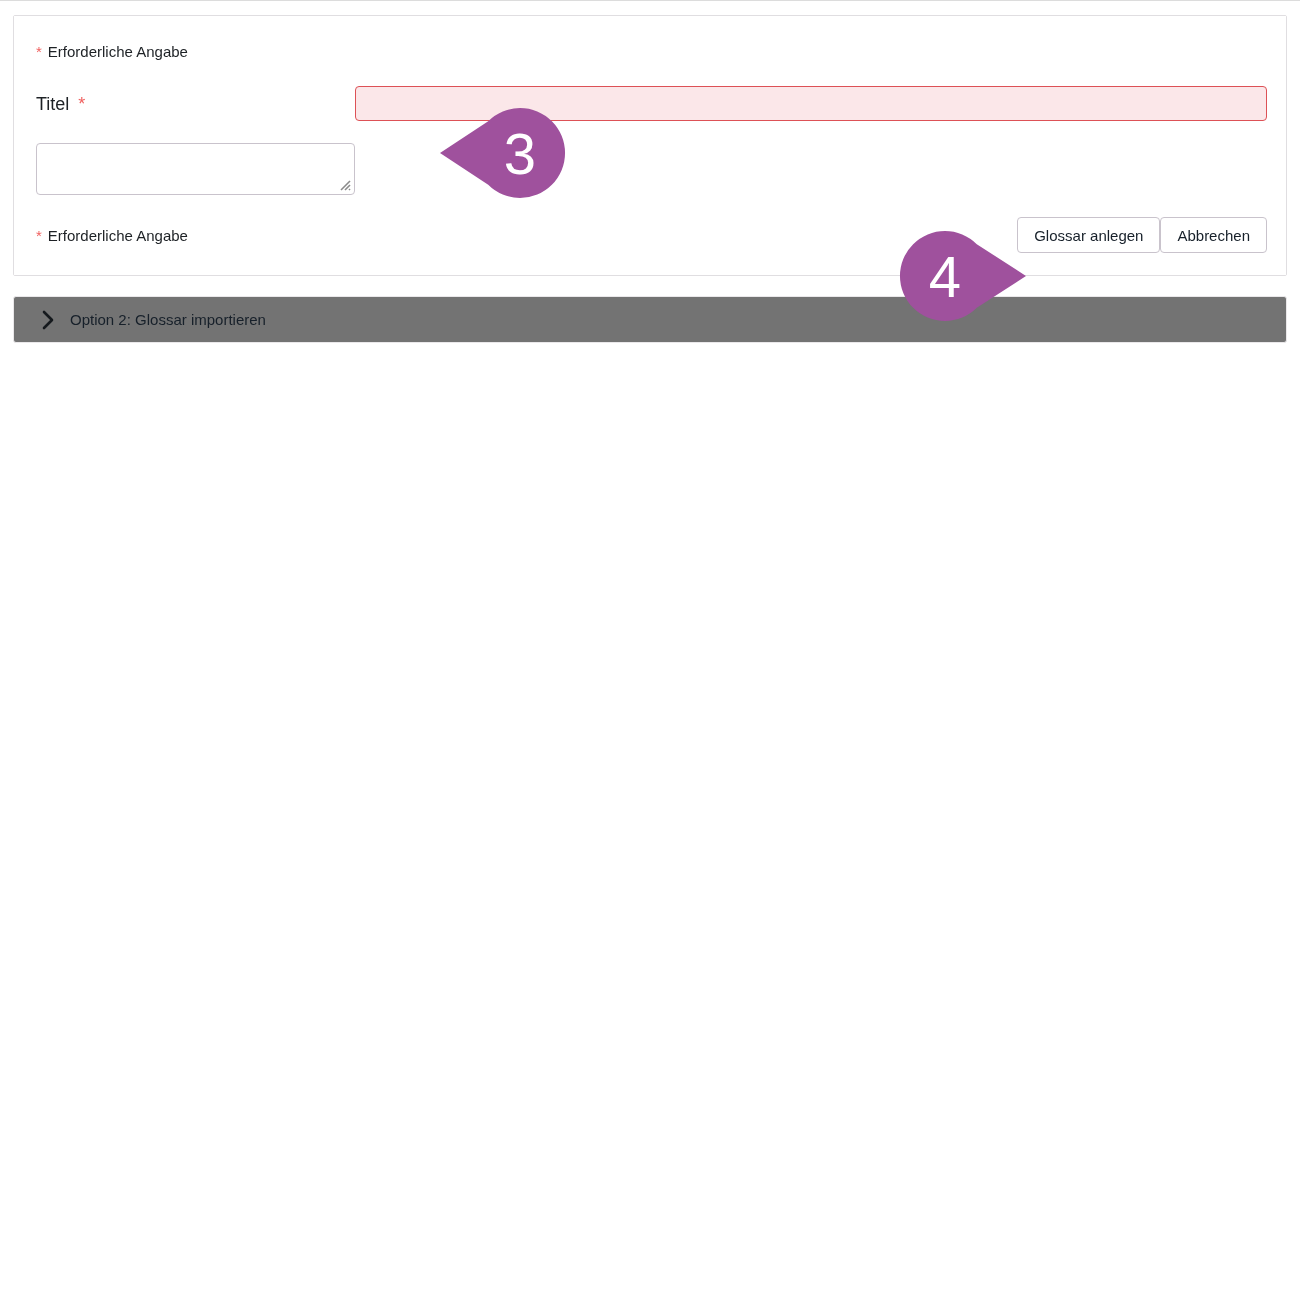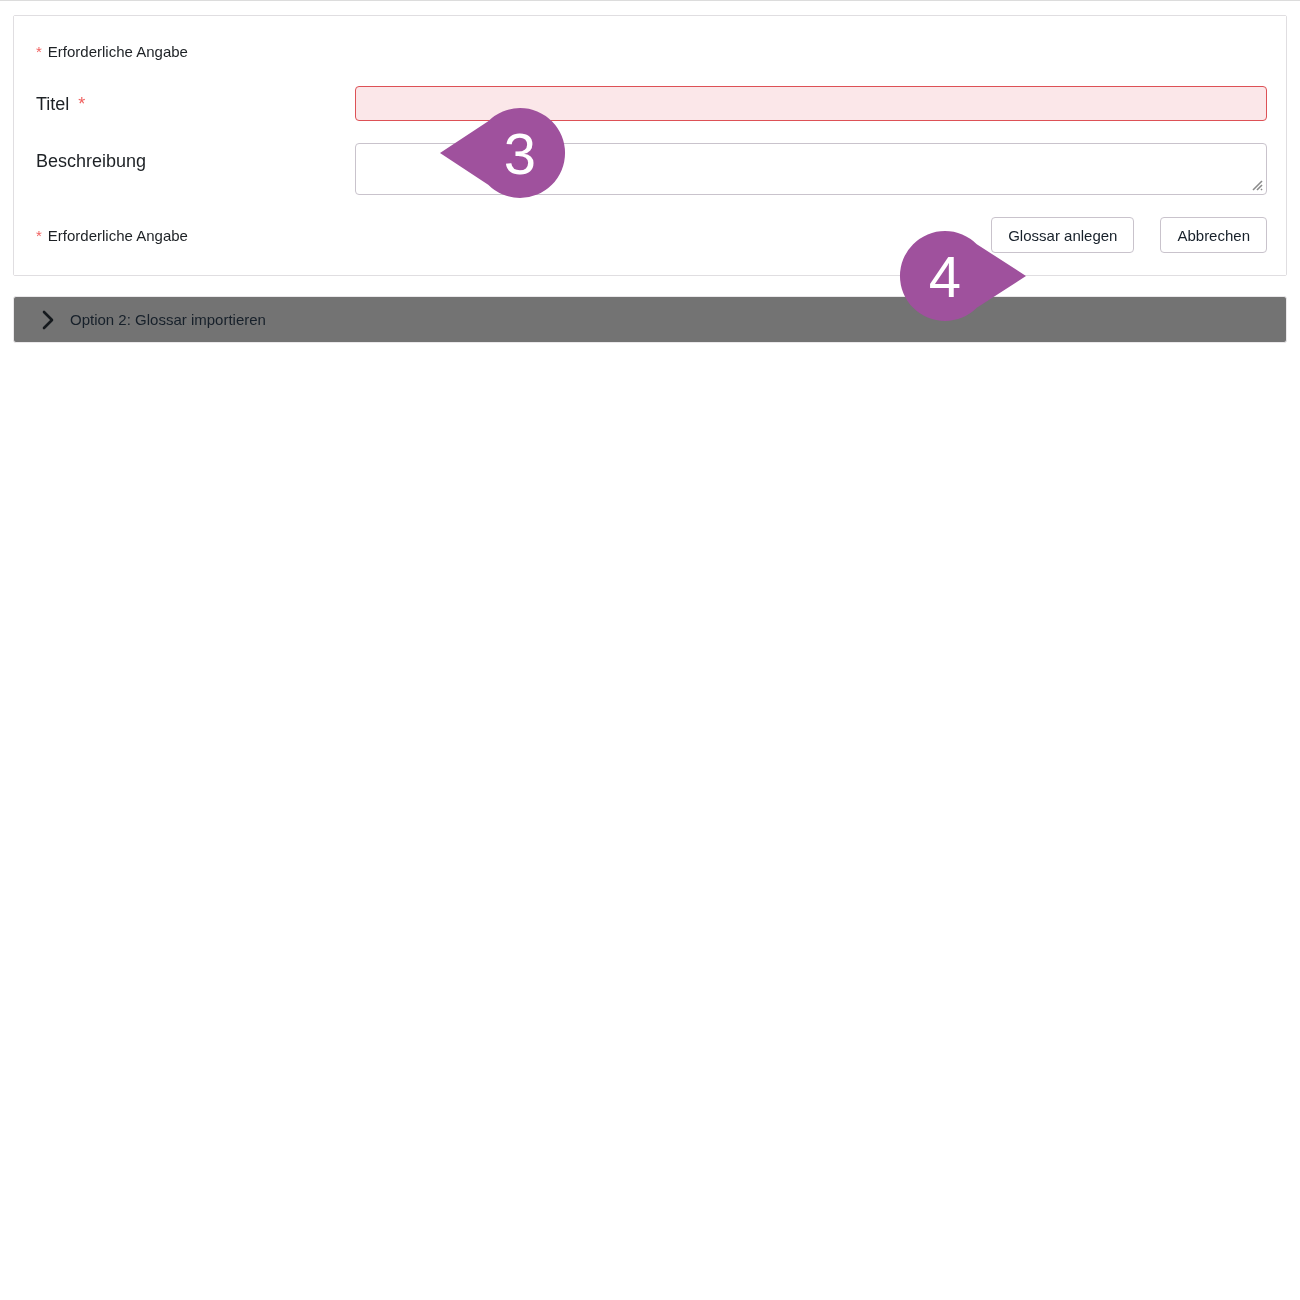--- a/index.html
+++ b/index.html
@@ -47,21 +47,21 @@
     border-radius: 4px; outline: none; resize: none;
     font-family: "Liberation Sans", sans-serif; font-size: 15px;
     padding: 6px 10px;
   }
   .resize-handle { position: absolute; right: 4px; bottom: 4px; cursor: nwse-resize; line-height: 0; }
 
   .actions-row {
     display: flex; align-items: center; justify-content: space-between;
     margin-top: 9px; margin-bottom: 0;
   }
-  .btn-group { display: flex; gap: 26px; }
+  .btn-group { display: flex; gap: 0; }
   .btn {
     height: 36px; padding: 0 16px;
     background: #ffffff; border: 1px solid #c9c3cc; border-radius: 4px;
     font-family: "Liberation Sans", sans-serif; font-size: 15px; color: #17202a;
     cursor: pointer;
   }
 
   
   .panel-collapsed {
     margin-top: 20px; height: 47px;
@@ -93,23 +93,20 @@
 
       <div class="form-row">
         <label class="form-label">
           <span>Titel</span>
           <span class="req-star" style="margin-left:4px;margin-right:0;">*</span>
         </label>
         <input class="text-input" type="text" value="" style="">
       </div>
 
       <div class="form-row">
-        <label class="form-label">
-          <span>Beschreibung</span>
-        </label>
         <div class="textarea-wrap">
           <textarea class="text-area" style=""></textarea>
           <span class="resize-handle">
             <svg width="14" height="14" viewBox="0 0 14 14">
               <line x1="4" y1="13" x2="13" y2="4" stroke="#8b8b8b" stroke-width="1.6"></line>
               <line x1="8" y1="13" x2="13" y2="8" stroke="#8b8b8b" stroke-width="1.6"></line>
               <line x1="12" y1="13" x2="13" y2="12" stroke="#8b8b8b" stroke-width="1.6"></line>
             </svg>
           </span>
         </div>

